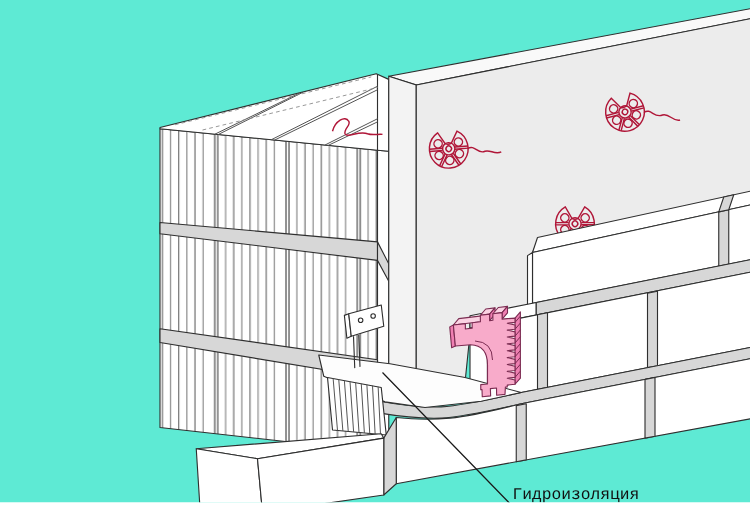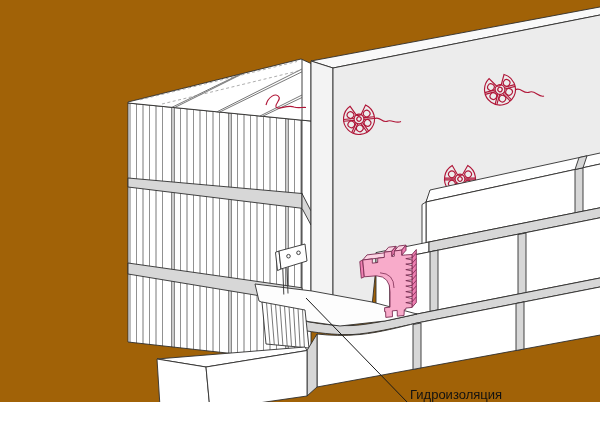--- a/index.html
+++ b/index.html
@@ -1,16 +1,16 @@
 <!DOCTYPE html>
 <html><head>
 <meta charset="utf-8">
 <style>
 html,body{margin:0;padding:0;background:#fff}
-#stage{position:relative;width:600px;height:402px;background:#a16207;overflow:hidden;font-family:Liberation Sans, sans-serif}
+#stage{position:relative;width:600px;height:402px;background:#5eead4;overflow:hidden;font-family:Liberation Mono, monospace}
 svg{display:block}
 .face{fill:#ffffff;stroke:#2f2f2f;stroke-width:.9;stroke-linejoin:round}
 .mortar{fill:#d7d7d7;stroke:#2f2f2f;stroke-width:.9;stroke-linejoin:round}
 .panelF{fill:#ececec;stroke:#2f2f2f;stroke-width:.9}
 .panelT{fill:#f9f9f9;stroke:#2f2f2f;stroke-width:.9}
 .panelS{fill:#f3f3f3;stroke:#2f2f2f;stroke-width:.9}
 .ln{fill:none;stroke:#2f2f2f;stroke-width:.9}
 .thin{fill:none;stroke:#555555;stroke-width:.8}
 .red{fill:none;stroke:#b01638;stroke-width:1.15}
 .pinkF{fill:#f8abca;stroke:#7c2c52;stroke-width:.9;stroke-linejoin:round}

